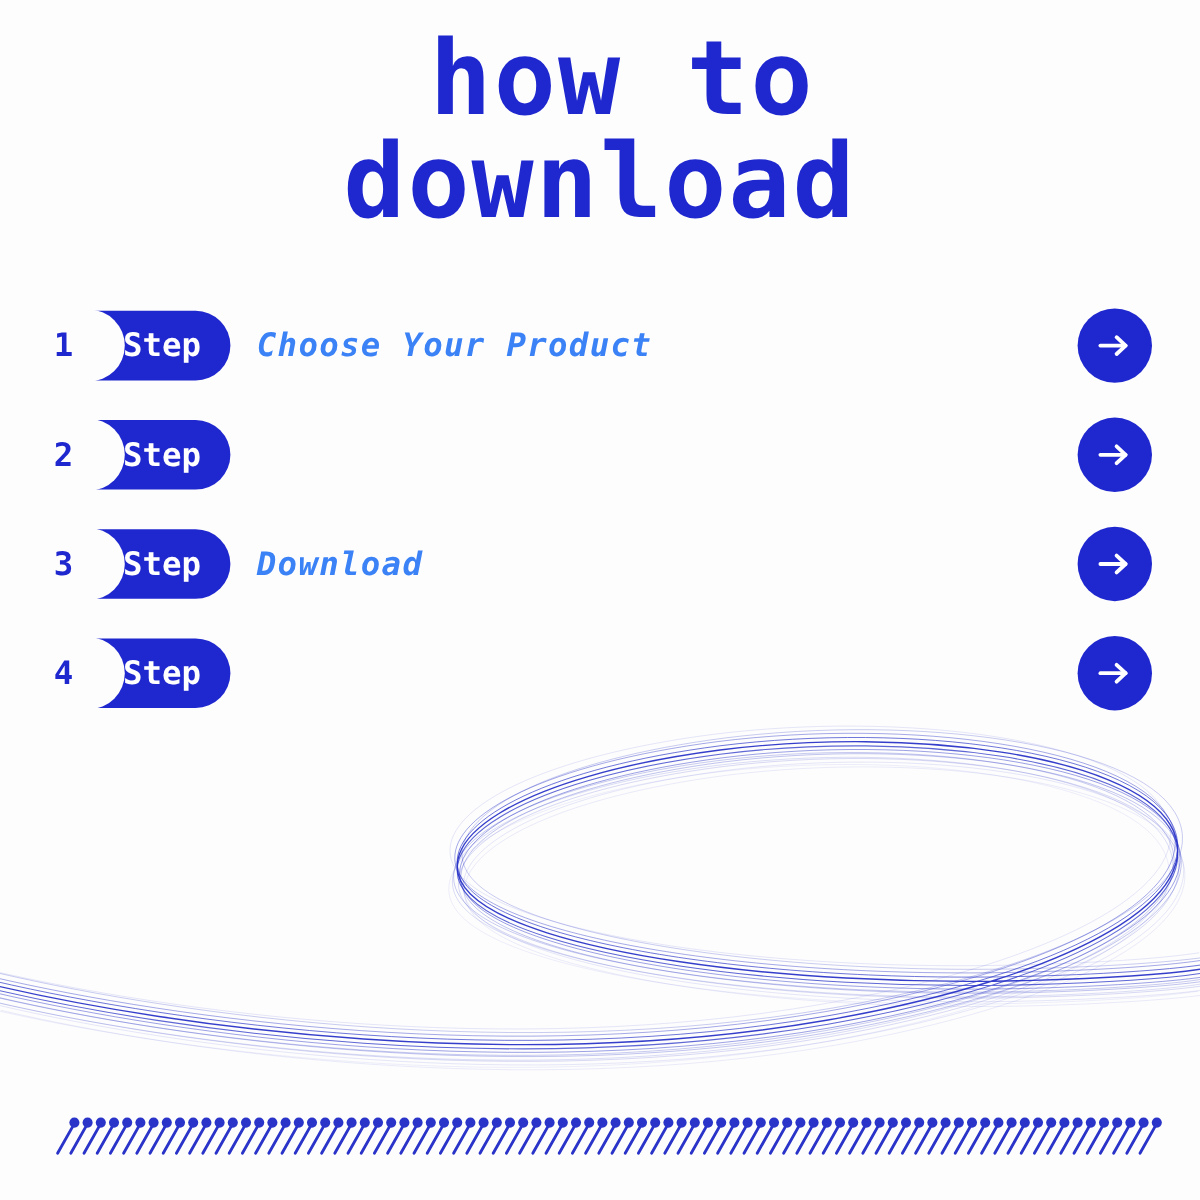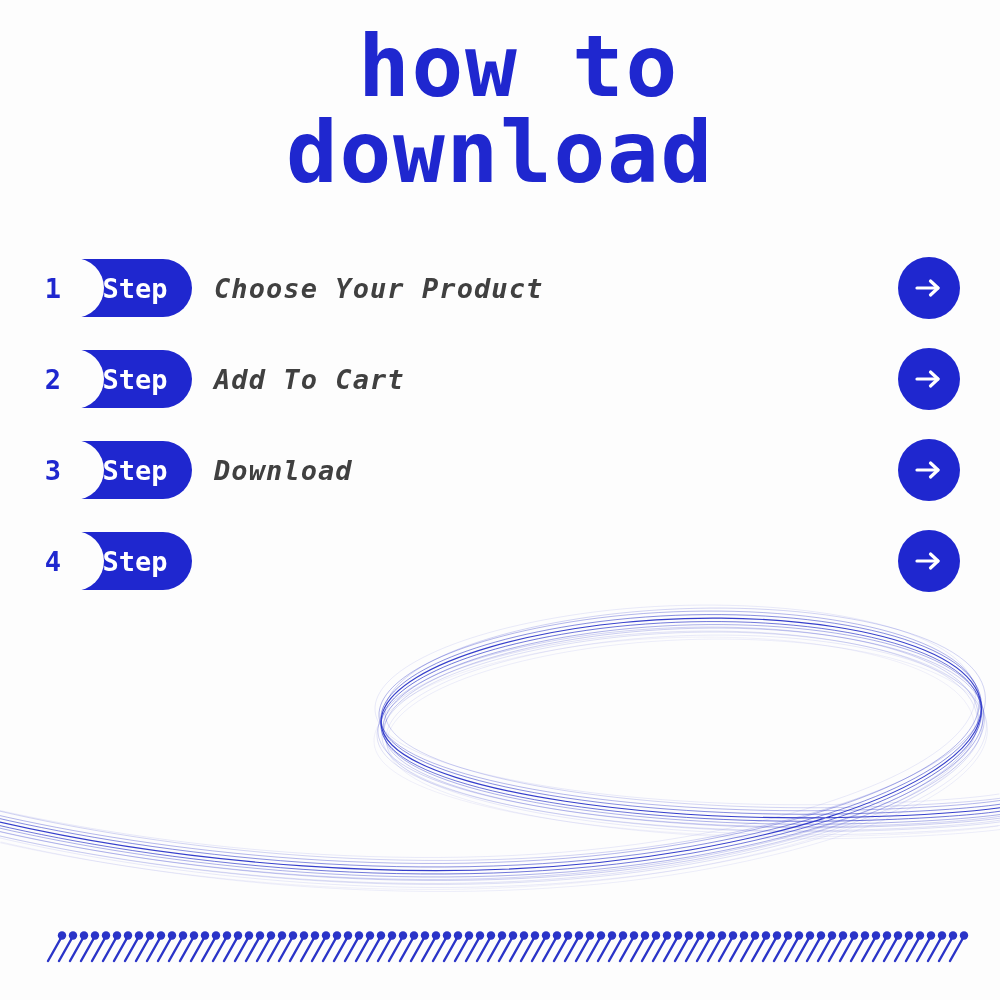--- a/index.html
+++ b/index.html
@@ -116,21 +116,21 @@
     left: 214px;
     top: 9px;
     height: 58px;
     display: flex;
     align-items: center;
     font-family: "DejaVu Sans Mono", monospace;
     font-weight: 700;
     font-style: italic;
     font-size: 27px;
     letter-spacing: 0.04em;
-    color: #404040;
+    color: #3b82f6;
     white-space: pre;
     user-select: none;
   }
 
   .step-arrow {
     position: absolute;
     left: 898px;
     top: 7px;
     width: 62px;
     height: 62px;
@@ -191,21 +191,20 @@
         </span>
       </div>
     </div>
 
     <div class="step-row">
       <div class="step-badge">
         <div class="step-badge-notch"></div>
       </div>
       <div class="step-word">Step</div>
       <div class="step-number">2</div>
-      <div class="step-text">Add To Cart</div>
       <div class="step-arrow">
         <span>
           <svg width="30" height="22" viewBox="0 0 30 22">
             <path d="M3 11 H24" stroke="#ffffff" stroke-width="3.2" stroke-linecap="round" fill="none"></path>
             <path d="M16.5 4 L24 11 L16.5 18" stroke="#ffffff" stroke-width="3.2" stroke-linecap="round" stroke-linejoin="round" fill="none"></path>
           </svg>
         </span>
       </div>
     </div>
 

